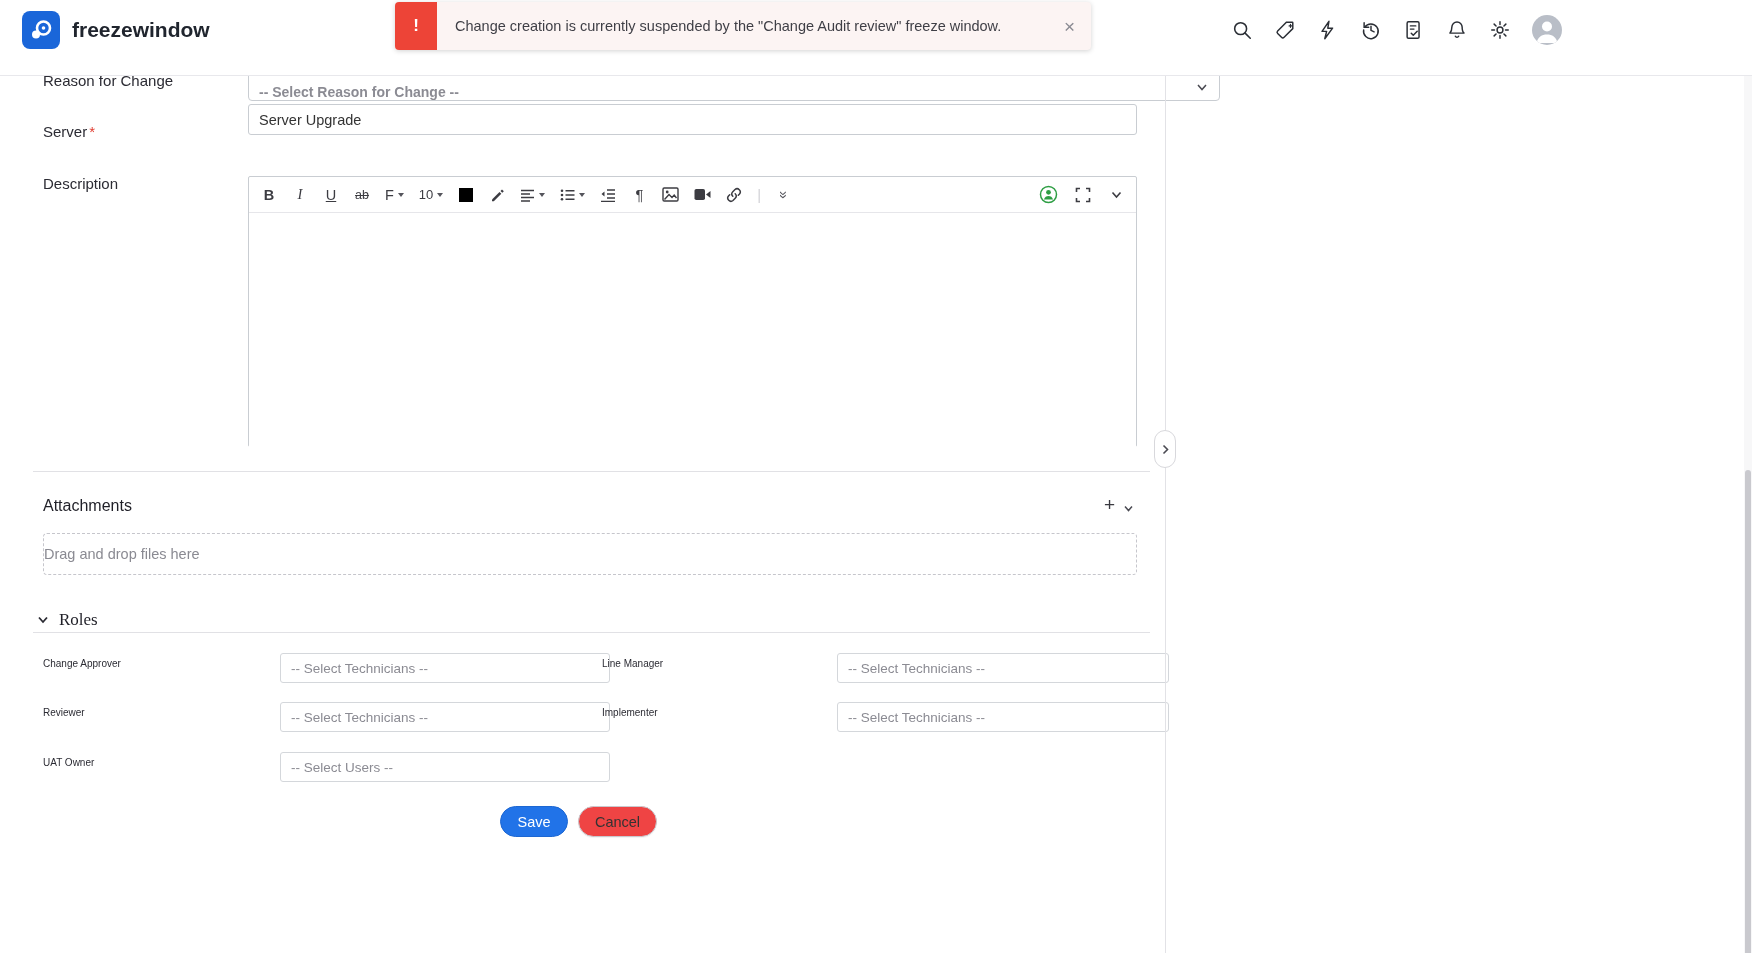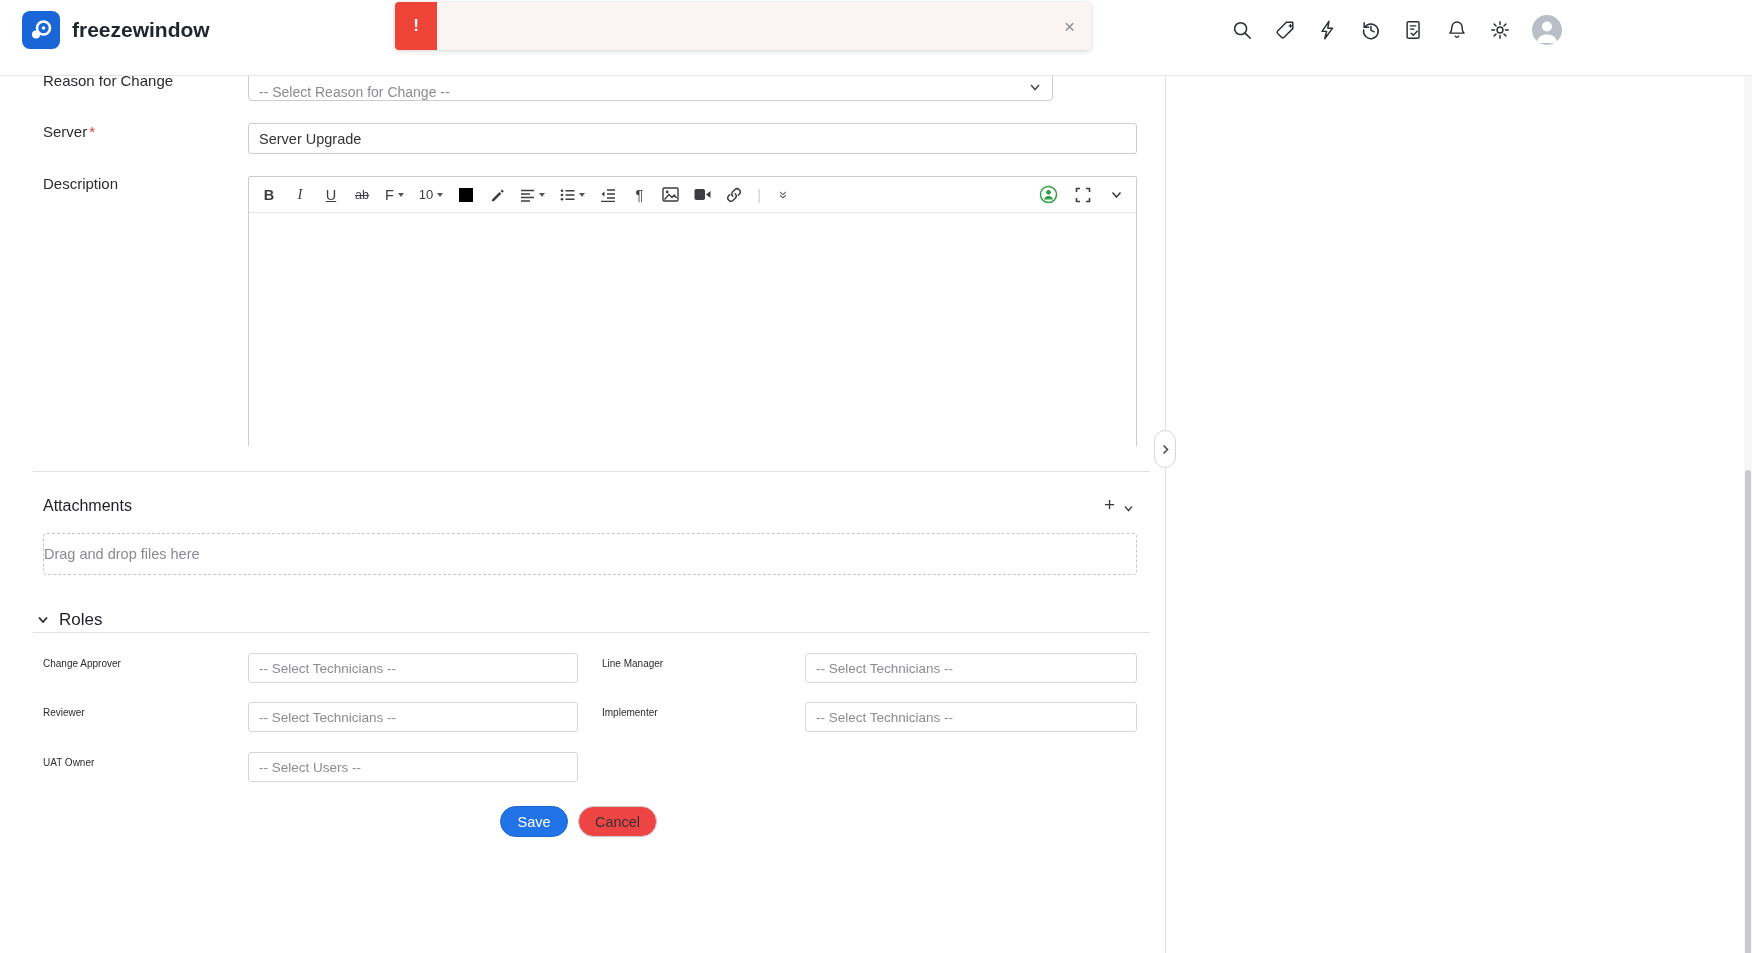--- a/index.html
+++ b/index.html
@@ -20,23 +20,23 @@
   .toast-alert { width:42px; height:48px; background:#ed4437; color:#fff;
     display:flex; align-items:center; justify-content:center; font-size:17px; font-weight:bold; flex:0 0 42px; }
   .toast-msg { padding:0 18px; font-size:14.5px; color:#3f3f46; white-space:nowrap; }
   .toast-close { margin-left:auto; margin-right:16px; color:#8a8a92; font-size:19px; cursor:pointer; line-height:1; }
   .top-icons { position:absolute; right:190px; top:0; height:60px; display:flex; align-items:center; gap:21px; }
   .tico { width:22px; height:22px; display:flex; align-items:center; justify-content:center; cursor:pointer; }
   .avatar { width:30px; height:30px; border-radius:50%; background:#b9bec7; overflow:hidden; display:flex; align-items:flex-end; justify-content:center; cursor:pointer; }
   
   .flabel { position:absolute; left:43px; font-size:15px; color:#2b2b33; }
   .req { color:#e03b2f; margin-left:2px; }
-  .selectbox { position:absolute; left:248px; width:805px; height:31px;
+  .selectbox { position:absolute; left:248px; width:972px; height:31px;
     border:1px solid #c9cdd2; border-radius:4px; background:#fff;
-    display:flex; align-items:center; padding:12px 30px 0 10px; cursor:pointer; }
+    display:flex; align-items:center; padding:12px 30px 0 10px; cursor:pointer;font-weight:bold; }
   .selectbox .ph { font-size:14px; color:#8b8b93; }
   .selectbox .chev { position:absolute; right:10px; top:9px; }
   .textinput { position:absolute; left:248px; width:889px; height:31px;
     border:1px solid #c9cdd2; border-radius:3px; font-size:14.5px; color:#333;
     padding:0 10px; font-family:"Liberation Sans",sans-serif; }
   
   .editor { position:absolute; left:248px; top:176px; width:889px; height:271px;
     border:1px solid #c9cdd2; border-radius:2px; background:#fff; }
   .ed-toolbar { height:36px; border-bottom:1px solid #e6e6ea; display:flex; align-items:center; padding:0 12px; gap:15px; position:relative; }
   .edbtn { display:inline-flex; align-items:center; justify-content:center; min-width:16px; height:22px;
@@ -57,24 +57,24 @@
   .hsep { position:absolute; left:33px; width:1117px; height:1px; background:#e1e1e5; }
   
   .sec-title { position:absolute; left:43px; font-size:16px; color:#1f1f27; }
   .att-add { position:absolute; left:1104px; top:495px; font-size:19px; color:#3a3a40; cursor:pointer; line-height:1; }
   .att-chev { position:absolute; left:1122px; top:501px; cursor:pointer; }
   .dropzone { position:absolute; left:43px; top:533px; width:1094px; height:42px;
     border:1px dashed #c6c6cc; border-radius:4px; display:flex; align-items:center; }
   .dropzone span { font-size:14.5px; color:#8a8a92; }
   
   .roles-head { position:absolute; left:36px; top:610px; display:flex; align-items:center; gap:9px; cursor:pointer; }
-  .roles-head .ttl { font-size:17px; color:#1f1f27; }
+  .roles-head .ttl { font-size:17px; color:#1f1f27;font-family:Liberation Serif, serif; }
   .rlabel { position:absolute; font-size:10px; color:#2b2b33; }
   .rinput { position:absolute; height:30px; border:1px solid #d4d7db; border-radius:3px;
-    font-size:13.5px; color:#333; padding:12px 10px; font-family:"Liberation Sans",sans-serif; }
+    font-size:13.5px; color:#333; padding:12px 10px; font-family:"Liberation Sans",sans-serif;margin-left:32px; }
   .rinput::placeholder, .textinput::placeholder { color:#8b8b93; opacity:1; }
   
   .btn { position:absolute; top:806px; height:31px; border-radius:16px; font-size:14.5px;
     display:flex; align-items:center; justify-content:center; cursor:pointer;
     font-family:"Liberation Sans",sans-serif; }
   .btn-save { left:500px; width:68px; background:#2173e8; border:1px solid #1d67d2; color:#fff; }
   .btn-cancel { left:578px; width:79px; background:#ef4444; border:1px solid #c9c9ce; color:#333;
     box-shadow:0 1px 1px rgba(0,0,0,.05); }
   
   .vdivider { position:absolute; left:1165px; top:60px; bottom:0; width:1px; background:#e2e2e6; }
@@ -95,20 +95,21 @@
         <circle cx="15.5" cy="11" r="6.5" fill="none" stroke="#fff" stroke-width="2.6"></circle>
         <circle cx="8" cy="17.5" r="4" fill="#fff"></circle>
         <circle cx="15.5" cy="11" r="1.8" fill="#fff"></circle>
       </svg>
     </span>
     <span class="app-name">freezewindow</span>
   </div>
 
   <div class="toast">
     <span class="toast-alert">!</span>
+    <span class="toast-msg">Change creation is currently suspended by the "Change Audit review" freeze window.</span>
     <span class="toast-close">×</span>
   </div>
 
   <div class="top-icons">
     <span class="tico">
       <svg width="22" height="22" viewBox="0 0 24 24">
           <circle cx="10.5" cy="10.5" r="6.5" fill="none" stroke="#2a2e35" stroke-width="1.7"></circle>
           <line x1="15.4" y1="15.4" x2="21" y2="21" stroke="#2a2e35" stroke-width="1.7" stroke-linecap="round"></line>
         </svg>
     </span>
@@ -166,21 +167,21 @@
     <span class="chev">
       <svg width="14" height="14" viewBox="0 0 14 14">
           <polyline points="3 5 7 9.5 11 5" fill="none" stroke="#4a4a52" stroke-width="1.5"></polyline>
         </svg>
     </span>
   </div>
 
   <span class="flabel" style="top:123px">
     <span>Server</span><span class="req">*</span>
   </span>
-  <input class="textinput" style="top: 123px;" value="Server Upgrade">
+  <input class="textinput" style="top: 104px;" value="Server Upgrade">
 
   <span class="flabel" style="top:175px">Description</span>
 
   <div class="editor">
     <div class="ed-toolbar">
       <span class="edbtn bold">B</span>
       <span class="edbtn italic">I</span>
       <span class="edbtn underline">U</span>
       <span class="edbtn strike">ab</span>
       <span class="edbtn">

